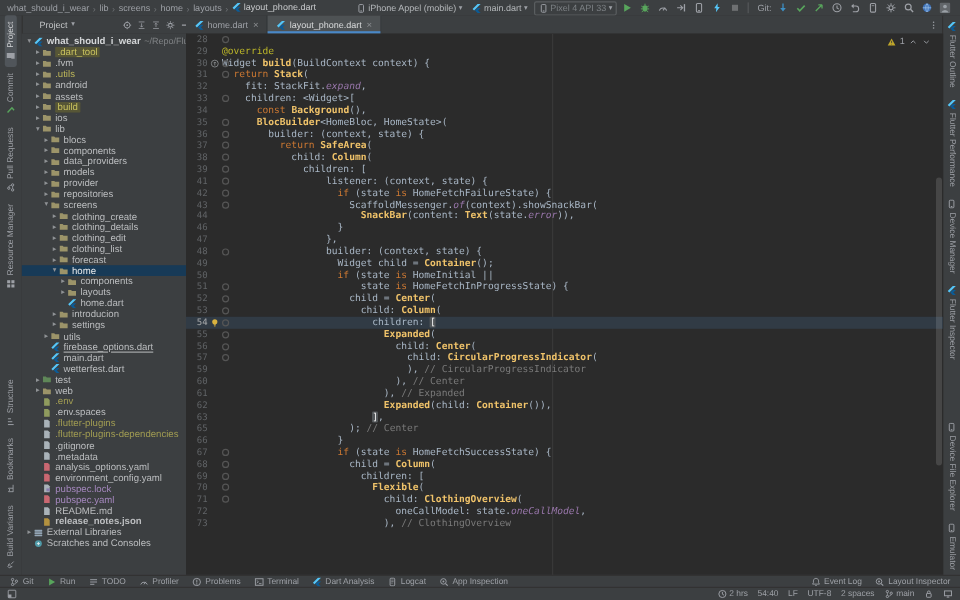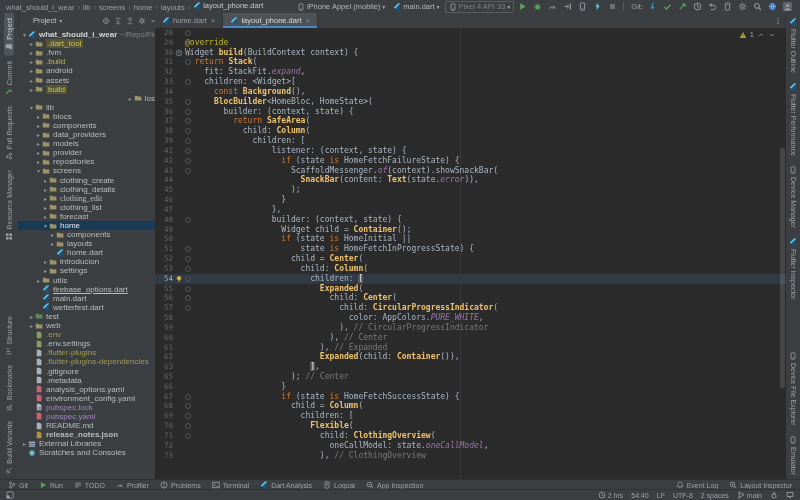--- a/index.html
+++ b/index.html
@@ -512,21 +512,21 @@
         </span>
         <span class="tlab ">.fvm</span>
       </div>
       <div class="trow" style="padding-left: 10px;">
         <span class="arr">▸</span>
         <span class="ic sm">
           <svg viewBox="0 0 10 10">
             <path d="M1 2.2h3l1 1h4.2v5H1z" fill="#9c9469"></path>
           </svg>
         </span>
-        <span class="tlab ex">.build</span>
+        <span class="tlab ex">.utils</span>
       </div>
       <div class="trow" style="padding-left: 10px;">
         <span class="arr">▸</span>
         <span class="ic sm">
           <svg viewBox="0 0 10 10">
             <path d="M1 2.2h3l1 1h4.2v5H1z" fill="#9c9469"></path>
           </svg>
         </span>
         <span class="tlab ">android</span>
       </div>
@@ -541,21 +541,21 @@
       </div>
       <div class="trow" style="padding-left: 10px;">
         <span class="arr">▸</span>
         <span class="ic sm">
           <svg viewBox="0 0 10 10">
             <path d="M1 2.2h3l1 1h4.2v5H1z" fill="#9c9469"></path>
           </svg>
         </span>
         <span class="tlab exbg">build</span>
       </div>
-      <div class="trow" style="padding-left: 10px; justify-content: flex-end;">
+      <div class="trow" style="padding-left: 10px;">
         <span class="arr">▸</span>
         <span class="ic sm">
           <svg viewBox="0 0 10 10">
             <path d="M1 2.2h3l1 1h4.2v5H1z" fill="#9c9469"></path>
           </svg>
         </span>
         <span class="tlab ">ios</span>
       </div>
       <div class="trow" style="padding-left: 10px;">
         <span class="arr">▾</span>
@@ -640,21 +640,21 @@
       </div>
       <div class="trow" style="padding-left: 24px;">
         <span class="arr">▸</span>
         <span class="ic sm">
           <svg viewBox="0 0 10 10">
             <path d="M1 2.2h3l1 1h4.2v5H1z" fill="#9c9469"></path>
           </svg>
         </span>
         <span class="tlab ">clothing_details</span>
       </div>
-      <div class="trow" style="padding-left: 24px; font-family: Liberation Serif, serif;">
+      <div class="trow" style="padding-left: 24px;">
         <span class="arr">▸</span>
         <span class="ic sm">
           <svg viewBox="0 0 10 10">
             <path d="M1 2.2h3l1 1h4.2v5H1z" fill="#9c9469"></path>
           </svg>
         </span>
         <span class="tlab ">clothing_edit</span>
       </div>
       <div class="trow" style="padding-left: 24px;">
         <span class="arr">▸</span>
@@ -795,21 +795,21 @@
         </span>
         <span class="tlab ig">.env</span>
       </div>
       <div class="trow" style="padding-left: 10px;">
         <span class="arr"></span>
         <span class="ic sm">
           <svg viewBox="0 0 10 10">
             <path d="M2.2 1h4l1.8 1.8v6.2H2.2z" fill="#8f9b5e"></path>
           </svg>
         </span>
-        <span class="tlab ">.env.settings</span>
+        <span class="tlab ">.env.spaces</span>
       </div>
       <div class="trow" style="padding-left: 10px;">
         <span class="arr"></span>
         <span class="ic sm">
           <svg viewBox="0 0 10 10">
             <path d="M2.2 1h4l1.8 1.8v6.2H2.2z" fill="#a9b2b8"></path>
           </svg>
         </span>
         <span class="tlab ig">.flutter-plugins</span>
       </div>
@@ -933,37 +933,35 @@
         <div class="cl"><span class="gut"><span class="gnum">34</span><span class="gmark"></span></span><span class="code"><span class="tk-txt">      </span><span class="tk-kw">const</span><span class="tk-txt"> </span><span class="tk-cls">Background</span><span class="tk-txt">(),</span></span></div>
         <div class="cl"><span class="gut"><span class="gnum">35</span><span class="gmark"></span></span><span class="code"><span class="tk-txt">      </span><span class="tk-cls">BlocBuilder</span><span class="tk-txt">&lt;HomeBloc, HomeState&gt;(</span></span><span class="fold"></span></div>
         <div class="cl"><span class="gut"><span class="gnum">36</span><span class="gmark"></span></span><span class="code"><span class="tk-txt">        builder: (context, state) {</span></span><span class="fold"></span></div>
         <div class="cl"><span class="gut"><span class="gnum">37</span><span class="gmark"></span></span><span class="code"><span class="tk-txt">          </span><span class="tk-kw">return</span><span class="tk-txt"> </span><span class="tk-cls">SafeArea</span><span class="tk-txt">(</span></span><span class="fold"></span></div>
         <div class="cl"><span class="gut"><span class="gnum">38</span><span class="gmark"></span></span><span class="code"><span class="tk-txt">            child: </span><span class="tk-cls">Column</span><span class="tk-txt">(</span></span><span class="fold"></span></div>
         <div class="cl"><span class="gut"><span class="gnum">39</span><span class="gmark"></span></span><span class="code"><span class="tk-txt">              children: [</span></span><span class="fold"></span></div>
         <div class="cl"><span class="gut"><span class="gnum">41</span><span class="gmark"></span></span><span class="code"><span class="tk-txt">                  listener: (context, state) {</span></span><span class="fold"></span></div>
         <div class="cl"><span class="gut"><span class="gnum">42</span><span class="gmark"></span></span><span class="code"><span class="tk-txt">                    </span><span class="tk-kw">if</span><span class="tk-txt"> (state </span><span class="tk-kw">is</span><span class="tk-txt"> HomeFetchFailureState) {</span></span><span class="fold"></span></div>
         <div class="cl"><span class="gut"><span class="gnum">43</span><span class="gmark"></span></span><span class="code"><span class="tk-txt">                      ScaffoldMessenger.</span><span class="tk-fld">of</span><span class="tk-txt">(context).showSnackBar(</span></span><span class="fold"></span></div>
         <div class="cl"><span class="gut"><span class="gnum">44</span><span class="gmark"></span></span><span class="code"><span class="tk-txt">                        </span><span class="tk-cls">SnackBar</span><span class="tk-txt">(content: </span><span class="tk-cls">Text</span><span class="tk-txt">(state.</span><span class="tk-fld">error</span><span class="tk-txt">)),</span></span></div>
-        <div class="cl"><span class="gut"><span class="gnum">45</span><span class="gmark"></span></span><span class="code"><span class="tk-txt">                      );</span></span></div>
         <div class="cl"><span class="gut"><span class="gnum">46</span><span class="gmark"></span></span><span class="code"><span class="tk-txt">                    }</span></span></div>
         <div class="cl"><span class="gut"><span class="gnum">47</span><span class="gmark"></span></span><span class="code"><span class="tk-txt">                  },</span></span></div>
         <div class="cl"><span class="gut"><span class="gnum">48</span><span class="gmark"></span></span><span class="code"><span class="tk-txt">                  builder: (context, state) {</span></span><span class="fold"></span></div>
         <div class="cl"><span class="gut"><span class="gnum">49</span><span class="gmark"></span></span><span class="code"><span class="tk-txt">                    Widget child = </span><span class="tk-cls">Container</span><span class="tk-txt">();</span></span></div>
         <div class="cl"><span class="gut"><span class="gnum">50</span><span class="gmark"></span></span><span class="code"><span class="tk-txt">                    </span><span class="tk-kw">if</span><span class="tk-txt"> (state </span><span class="tk-kw">is</span><span class="tk-txt"> HomeInitial ||</span></span></div>
         <div class="cl"><span class="gut"><span class="gnum">51</span><span class="gmark"></span></span><span class="code"><span class="tk-txt">                        state </span><span class="tk-kw">is</span><span class="tk-txt"> HomeFetchInProgressState) {</span></span><span class="fold"></span></div>
         <div class="cl"><span class="gut"><span class="gnum">52</span><span class="gmark"></span></span><span class="code"><span class="tk-txt">                      child = </span><span class="tk-cls">Center</span><span class="tk-txt">(</span></span><span class="fold"></span></div>
         <div class="cl"><span class="gut"><span class="gnum">53</span><span class="gmark"></span></span><span class="code"><span class="tk-txt">                        child: </span><span class="tk-cls">Column</span><span class="tk-txt">(</span></span><span class="fold"></span></div>
         <div class="cl cur"><span class="gut"><span class="gnum">54</span><span class="gmark"><span class="ic sm"><svg viewBox="0 0 10 10">
                   <circle cx="5" cy="4" r="2.7" fill="#d9b23f"></circle>
                   <path d="M3.9 7h2.2M4.2 8.3h1.6" stroke="#d9b23f" stroke-width=".9"></path>
                 </svg></span></span></span><span class="code"><span class="tk-txt">                          children: </span><span class="tk-brk">[</span></span><span class="fold"></span></div>
         <div class="cl"><span class="gut"><span class="gnum">55</span><span class="gmark"></span></span><span class="code"><span class="tk-txt">                            </span><span class="tk-cls">Expanded</span><span class="tk-txt">(</span></span><span class="fold"></span></div>
         <div class="cl"><span class="gut"><span class="gnum">56</span><span class="gmark"></span></span><span class="code"><span class="tk-txt">                              child: </span><span class="tk-cls">Center</span><span class="tk-txt">(</span></span><span class="fold"></span></div>
         <div class="cl"><span class="gut"><span class="gnum">57</span><span class="gmark"></span></span><span class="code"><span class="tk-txt">                                child: </span><span class="tk-cls">CircularProgressIndicator</span><span class="tk-txt">(</span></span><span class="fold"></span></div>
-        <div class="cl"><span class="gut"><span class="gnum">58</span><span class="gmark"></span></span><span class="code"><span class="tk-txt">                                  color: AppColors.</span><span class="tk-fld">PURE_WHITE</span><span class="tk-txt">,</span></span></div>
         <div class="cl"><span class="gut"><span class="gnum">59</span><span class="gmark"></span></span><span class="code"><span class="tk-txt">                                ), </span><span class="tk-cmt">// CircularProgressIndicator</span></span></div>
         <div class="cl"><span class="gut"><span class="gnum">60</span><span class="gmark"></span></span><span class="code"><span class="tk-txt">                              ), </span><span class="tk-cmt">// Center</span></span></div>
         <div class="cl"><span class="gut"><span class="gnum">61</span><span class="gmark"></span></span><span class="code"><span class="tk-txt">                            ), </span><span class="tk-cmt">// Expanded</span></span></div>
         <div class="cl"><span class="gut"><span class="gnum">62</span><span class="gmark"></span></span><span class="code"><span class="tk-txt">                            </span><span class="tk-cls">Expanded</span><span class="tk-txt">(child: </span><span class="tk-cls">Container</span><span class="tk-txt">()),</span></span></div>
         <div class="cl"><span class="gut"><span class="gnum">63</span><span class="gmark"></span></span><span class="code"><span class="tk-txt">                          </span><span class="tk-brk">]</span><span class="tk-txt">,</span></span></div>
         <div class="cl"><span class="gut"><span class="gnum">65</span><span class="gmark"></span></span><span class="code"><span class="tk-txt">                      ); </span><span class="tk-cmt">// Center</span></span></div>
         <div class="cl"><span class="gut"><span class="gnum">66</span><span class="gmark"></span></span><span class="code"><span class="tk-txt">                    }</span></span></div>
         <div class="cl"><span class="gut"><span class="gnum">67</span><span class="gmark"></span></span><span class="code"><span class="tk-txt">                    </span><span class="tk-kw">if</span><span class="tk-txt"> (state </span><span class="tk-kw">is</span><span class="tk-txt"> HomeFetchSuccessState) {</span></span><span class="fold"></span></div>
         <div class="cl"><span class="gut"><span class="gnum">68</span><span class="gmark"></span></span><span class="code"><span class="tk-txt">                      child = </span><span class="tk-cls">Column</span><span class="tk-txt">(</span></span><span class="fold"></span></div>
         <div class="cl"><span class="gut"><span class="gnum">69</span><span class="gmark"></span></span><span class="code"><span class="tk-txt">                        children: [</span></span><span class="fold"></span></div>

